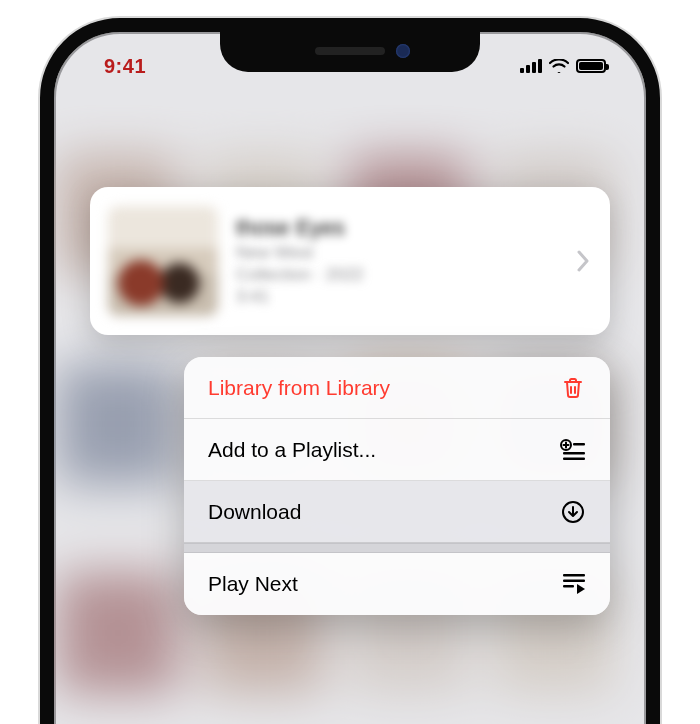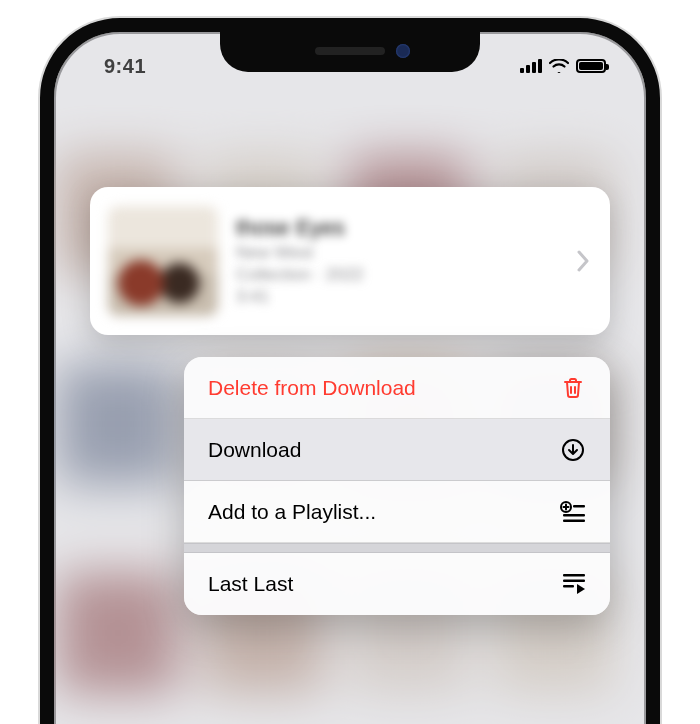--- a/index.html
+++ b/index.html
@@ -57,21 +57,21 @@
   }
   .status-bar {
     position: absolute;
     top: 0; left: 0; right: 0;
     height: 54px;
     display: flex;
     justify-content: space-between;
     align-items: center;
     padding: 14px 40px 0 50px;
     z-index: 40;
-    color: #404040;
+    color: #b91c1c;
   }
   .status-time {
     font-size: 20px;
     font-weight: 600;
     letter-spacing: 0.5px;
   }
   .status-right {
     display: flex; gap: 7px; align-items: center;
   }
   .signal-bars { display: flex; gap: 2px; align-items: flex-end; height: 14px; }
@@ -266,61 +266,61 @@
       <div class="chev">
         <svg viewBox="0 0 14 24" width="14" height="24" fill="none">
           <path d="M3 3 L11 12 L3 21" stroke-width="3" stroke-linecap="round" stroke-linejoin="round"></path>
         </svg>
       </div>
     </div>
 
     <div class="context-menu">
 
       <div class="menu-item destructive">
-        <span>Delete from Download</span>
+        <span>Library from Library</span>
         <span class="menu-icon">
           <svg viewBox="0 0 24 24" width="24" height="24" fill="none" stroke="#ff3b30" stroke-width="2" stroke-linecap="round" stroke-linejoin="round">
             <path d="M4 6h16"></path>
             <path d="M9 6V4.5A1.5 1.5 0 0 1 10.5 3h3A1.5 1.5 0 0 1 15 4.5V6"></path>
             <path d="M6 6l1 13a2 2 0 0 0 2 2h6a2 2 0 0 0 2-2l1-13"></path>
             <path d="M10 11v6"></path>
               <path d="M14 11v6"></path>
-          </svg>
-        </span>
-      </div>
-
-      <div class="menu-item highlighted">
-        <span>Download</span>
-        <span class="menu-icon">
-          <svg viewBox="0 0 24 24" width="24" height="24" fill="none" stroke="#000" stroke-width="2" stroke-linecap="round" stroke-linejoin="round">
-            <circle cx="12" cy="12" r="10"></circle>
-            <path d="M12 7v8"></path>
-            <path d="M8 12l4 4 4-4"></path>
           </svg>
         </span>
       </div>
 
       <div class="menu-item">
         <span>Add to a Playlist...</span>
         <span class="menu-icon">
           <svg viewBox="0 0 26 22" width="26" height="22" fill="#000">
             <circle cx="6" cy="6" r="5" fill="none" stroke="#000" stroke-width="2"></circle>
             <path d="M6 3.5v5M3.5 6h5" stroke="#000" stroke-width="2" stroke-linecap="round"></path>
             <rect x="13" y="4" width="12" height="2.5" rx="1"></rect>
             <rect x="3" y="13" width="22" height="2.5" rx="1"></rect>
             <rect x="3" y="18.5" width="22" height="2.5" rx="1"></rect>
           </svg>
         </span>
       </div>
 
+      <div class="menu-item highlighted">
+        <span>Download</span>
+        <span class="menu-icon">
+          <svg viewBox="0 0 24 24" width="24" height="24" fill="none" stroke="#000" stroke-width="2" stroke-linecap="round" stroke-linejoin="round">
+            <circle cx="12" cy="12" r="10"></circle>
+            <path d="M12 7v8"></path>
+            <path d="M8 12l4 4 4-4"></path>
+          </svg>
+        </span>
+      </div>
+
       <div class="section-sep"></div>
 
 
       <div class="menu-item">
-        <span>Last Last</span>
+        <span>Play Next</span>
         <span class="menu-icon">
           <svg viewBox="0 0 26 22" width="26" height="22" fill="#000">
             <rect x="3" y="1" width="22" height="2.5" rx="1"></rect>
             <rect x="3" y="6.5" width="22" height="2.5" rx="1"></rect>
             <rect x="3" y="12" width="11" height="2.5" rx="1"></rect>
             <path d="M17 11 L25 16 L17 21 Z"></path>
           </svg>
         </span>
       </div>
 

